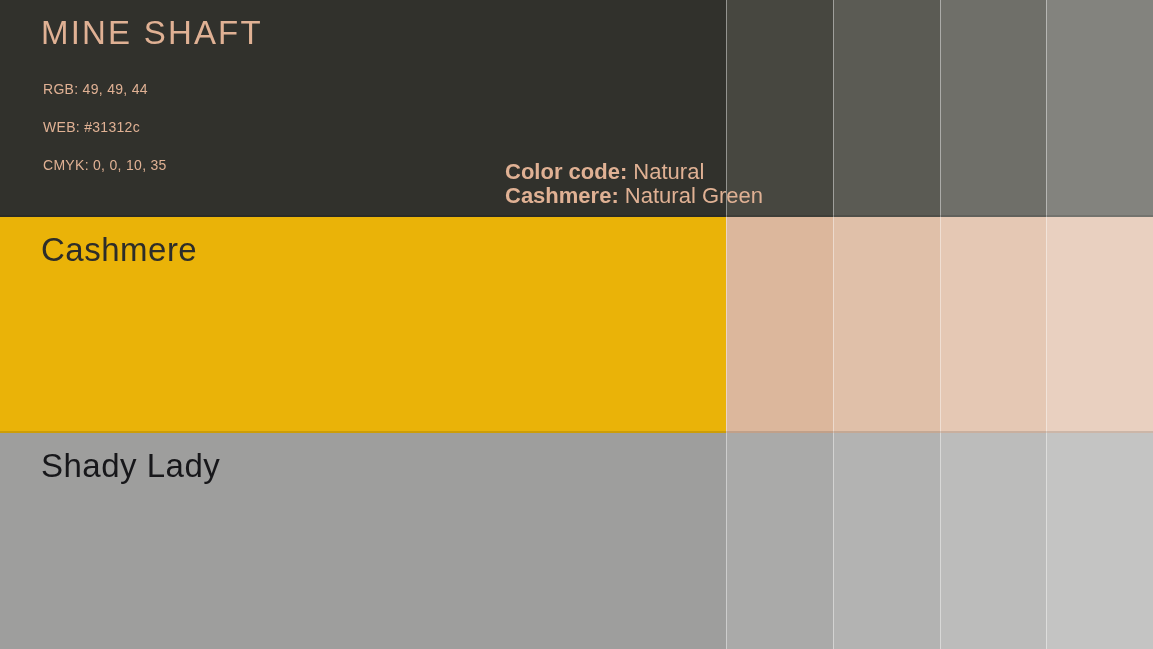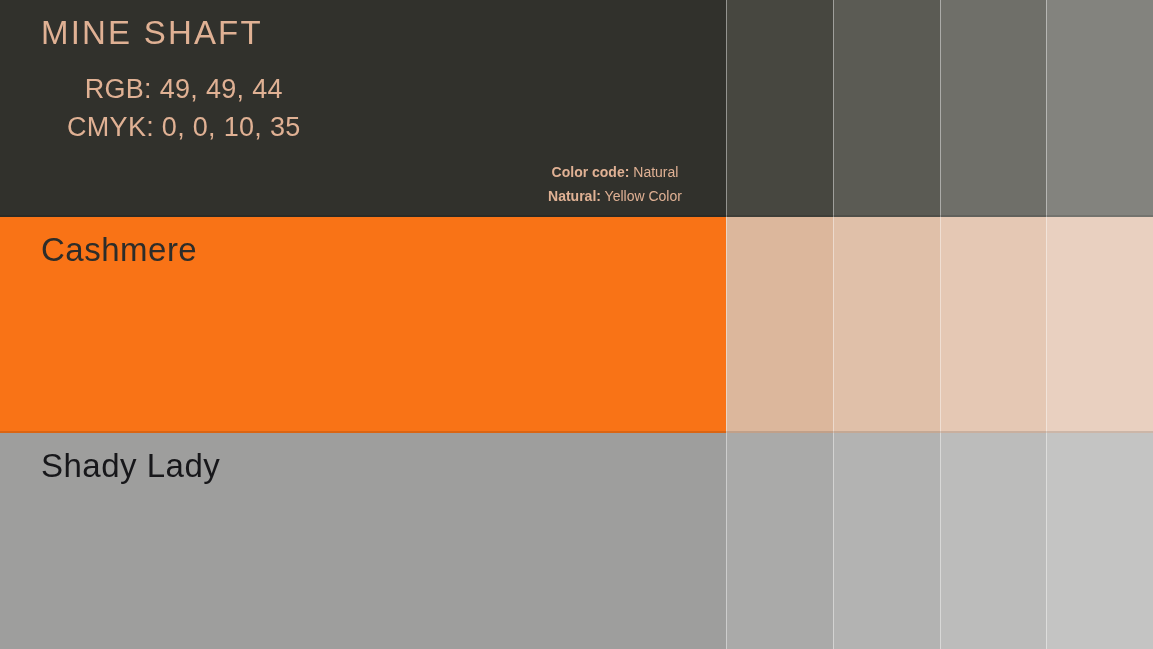--- a/index.html
+++ b/index.html
@@ -36,21 +36,20 @@
   .row-2 { height: 216px; }
   .row-3 { height: 216px; }
 
   
   .info-panel {
     position: relative;
     width: 726px;
     height: 100%;
     flex: 0 0 726px;
     box-sizing: border-box;
-    text-align: center;
   }
 
   .color-name {
     position: absolute;
     left: 41px;
     top: 13px;
     font-size: 33px;
     font-weight: 400;
     letter-spacing: 0.5px;
     line-height: 40px;
@@ -59,36 +58,35 @@
   .row-1 .color-name {
     letter-spacing: 2.2px;
   }
 
   .specs {
     position: absolute;
     left: 43px;
     top: 70px;
   }
   .spec-line {
-    font-size: 27px;
+    font-size: 14px;
     font-weight: 400;
     line-height: 38px;
     letter-spacing: 0.3px;
     white-space: nowrap;
-    margin-left: 24px;
   }
 
   .meta {
     position: absolute;
     left: 505px;
     top: 160px;
     width: 220px;
   }
   .meta-line {
-    font-size: 14px;
+    font-size: 22px;
     line-height: 24px;
     white-space: nowrap;
   }
   .meta-label {
     font-weight: 700;
   }
   .meta-value {
     font-weight: 400;
   }
 
@@ -119,43 +117,44 @@
 </head>
 <body>
 
 <div class="palette">
 
   <div class="color-row row-1" style="background: rgb(49, 49, 44); color: rgb(224, 177, 148);">
     <div class="info-panel">
       <div class="color-name">MINE SHAFT</div>
       <div class="specs">
         <div class="spec-line">RGB: 49, 49, 44</div>
+        <div class="spec-line">WEB: #31312c</div>
         <div class="spec-line">CMYK: 0, 0, 10, 35</div>
       </div>
       <div class="meta">
         <div class="meta-line">
           <span class="meta-label">Color code:</span>
           <span class="meta-value">Natural</span>
         </div>
         <div class="meta-line">
-          <span class="meta-label">Natural:</span>
-          <span class="meta-value">Yellow Color</span>
+          <span class="meta-label">Cashmere:</span>
+          <span class="meta-value">Natural Green</span>
         </div>
       </div>
     </div>
     <div class="swatches">
       <div class="swatch" style="background: rgb(71, 71, 64);"></div>
       <div class="swatch" style="background: rgb(91, 91, 84);"></div>
       <div class="swatch" style="background: rgb(111, 111, 105);"></div>
       <div class="swatch" style="background: rgb(131, 131, 126);"></div>
     </div>
     <div class="row-sep"></div>
   </div>
 
-  <div class="color-row row-2" style="background: #f97316; color: rgb(45, 45, 42);">
+  <div class="color-row row-2" style="background: #eab308; color: rgb(45, 45, 42);">
     <div class="info-panel">
       <div class="color-name">Cashmere</div>
 
     </div>
     <div class="swatches">
       <div class="swatch" style="background: rgb(220, 183, 156);"></div>
       <div class="swatch" style="background: rgb(224, 192, 169);"></div>
       <div class="swatch" style="background: rgb(229, 200, 180);"></div>
       <div class="swatch" style="background: rgb(233, 208, 192);"></div>
     </div>

